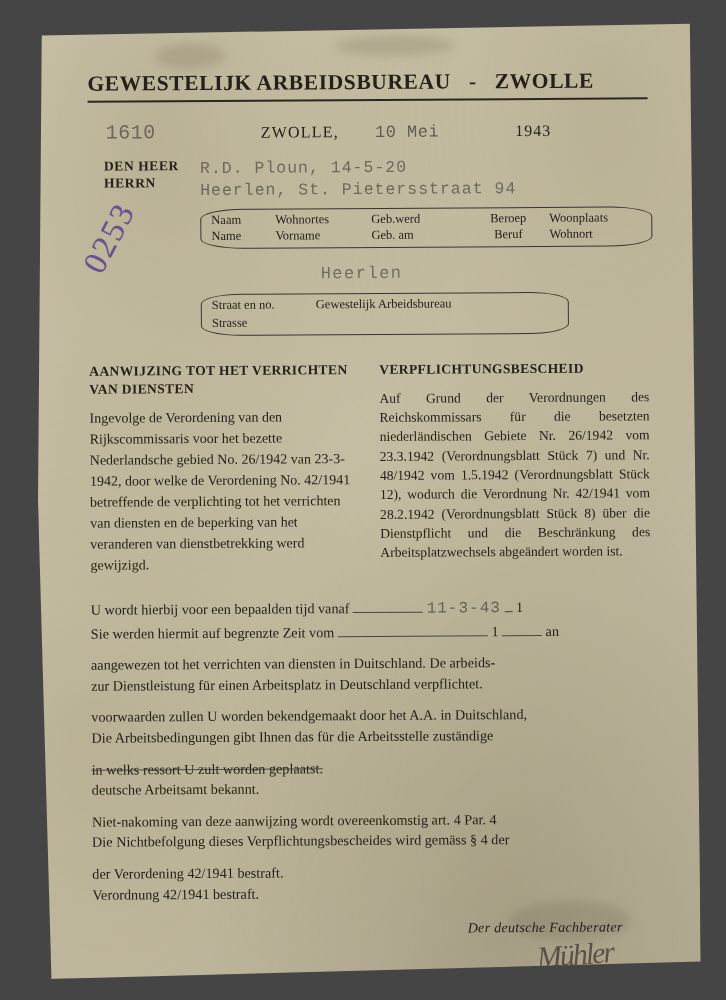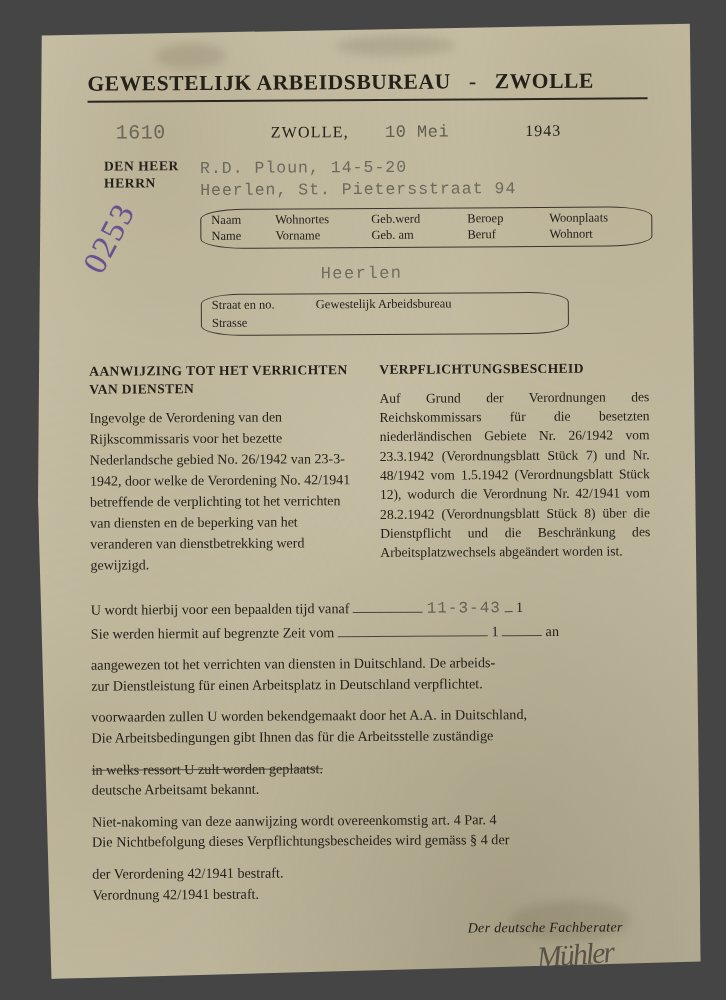--- a/index.html
+++ b/index.html
@@ -72,21 +72,21 @@
     margin-top: 19px;
     font-size: 15px;
   }
   .stamp-num {
     font-family: "Liberation Mono", monospace;
     font-size: 20px;
     color: #5c5a52;
     opacity: 0.72;
     letter-spacing: 1px;
     width: 120px;
-    margin-left: 28px;
+    margin-left: 18px;
   }
   .place {
     font-size: 16px;
     letter-spacing: 1.2px;
     margin-left: 35px;
   }
   .typed {
     font-family: "Liberation Mono", monospace;
     color: #4b4940;
     letter-spacing: 0.5px;
@@ -137,21 +137,21 @@
     padding: 2px 10px 3px 10px;
     font-size: 12.5px;
     line-height: 1.35;
   }
   .bracket-box .row {
     display: flex;
   }
   .bracket-box .c1 { width: 64px; }
   .bracket-box .c2 { width: 96px; }
   .bracket-box .c3 { width: 96px; }
-  .bracket-box .c4 { width: 82px; }
+  .bracket-box .c4 { width: 82px; text-align: center; }
   .bracket-box .c5 { width: 86px; }
   .city-typed {
     margin-top: 16px;
     margin-left: 232px;
     font-family: "Liberation Mono", monospace;
     font-size: 17px;
     color: #55534a;
     opacity: 0.75;
     letter-spacing: 1.5px;
   }

